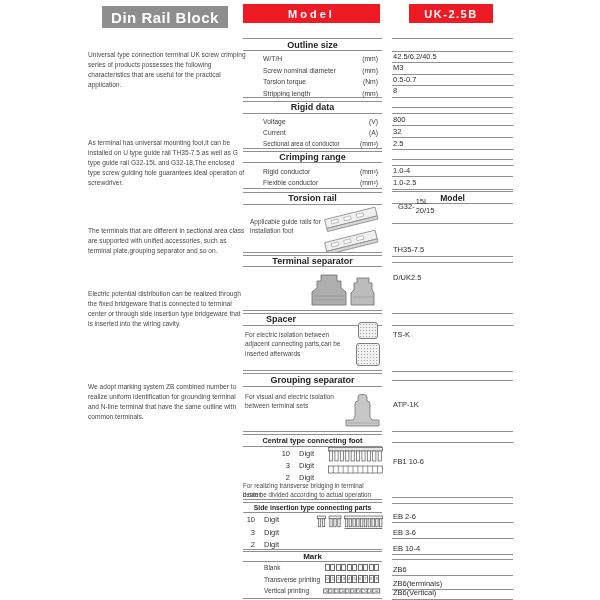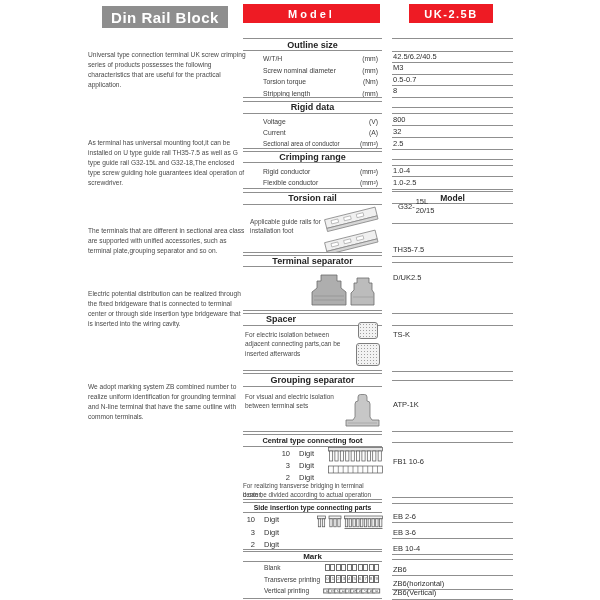--- a/index.html
+++ b/index.html
@@ -313,14 +313,14 @@
 <div class="abs hline" style="left:392px;top:430.5px;width:121px"></div>
 <div class="abs hline" style="left:392px;top:442px;width:121px"></div>
 <div class="abs rplain" style="left:392px;top:456px;width:121px;height:11px">FB1 10-6</div>
 <div class="abs hline" style="left:392px;top:497px;width:121px"></div>
 <div class="abs hline" style="left:392px;top:503px;width:121px"></div>
 <div class="abs rval" style="left:392px;top:511px;width:121px;height:12px">EB 2-6</div>
 <div class="abs rval" style="left:392px;top:527px;width:121px;height:12px">EB 3-6</div>
 <div class="abs rval" style="left:392px;top:543px;width:121px;height:12px">EB 10-4</div>
 <div class="abs hline" style="left:392px;top:558.5px;width:121px"></div>
 <div class="abs rval" style="left:392px;top:564px;width:121px;height:12px">ZB6</div>
-<div class="abs rval" style="left:392px;top:577.5px;width:121px;height:12.5px">ZB6(horizontal)</div>
+<div class="abs rval" style="left:392px;top:577.5px;width:121px;height:12.5px">ZB6(terminals)</div>
 <div class="abs rval" style="left:392px;top:590px;width:121px;height:9.5px">ZB6(Vertical)</div>
 
 </body></html>

